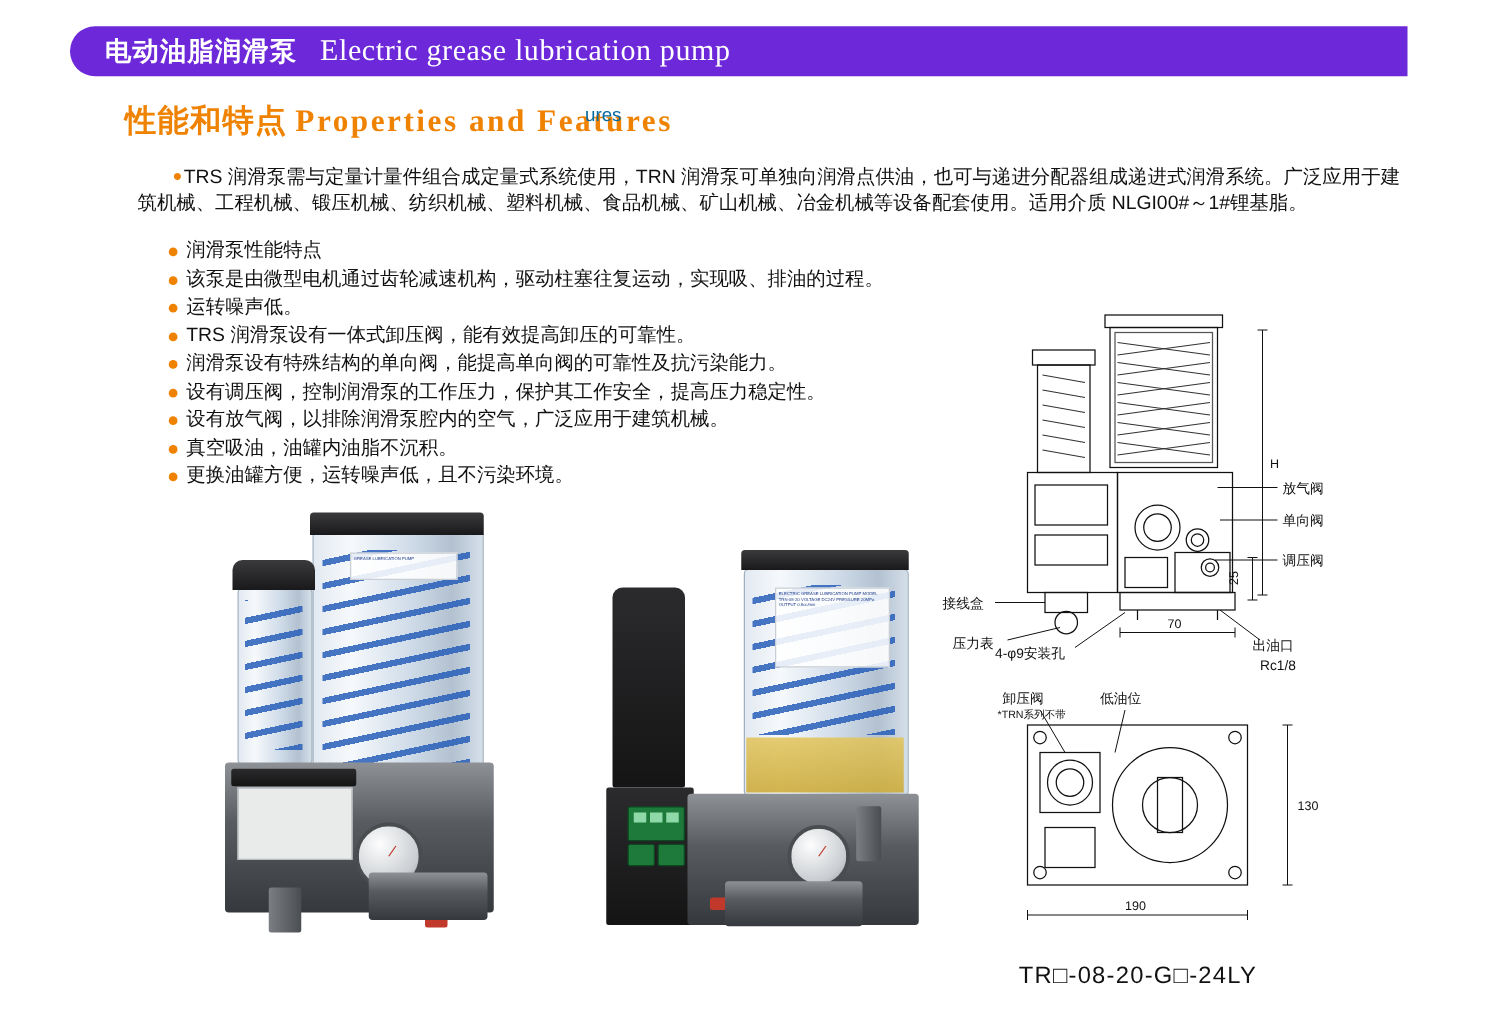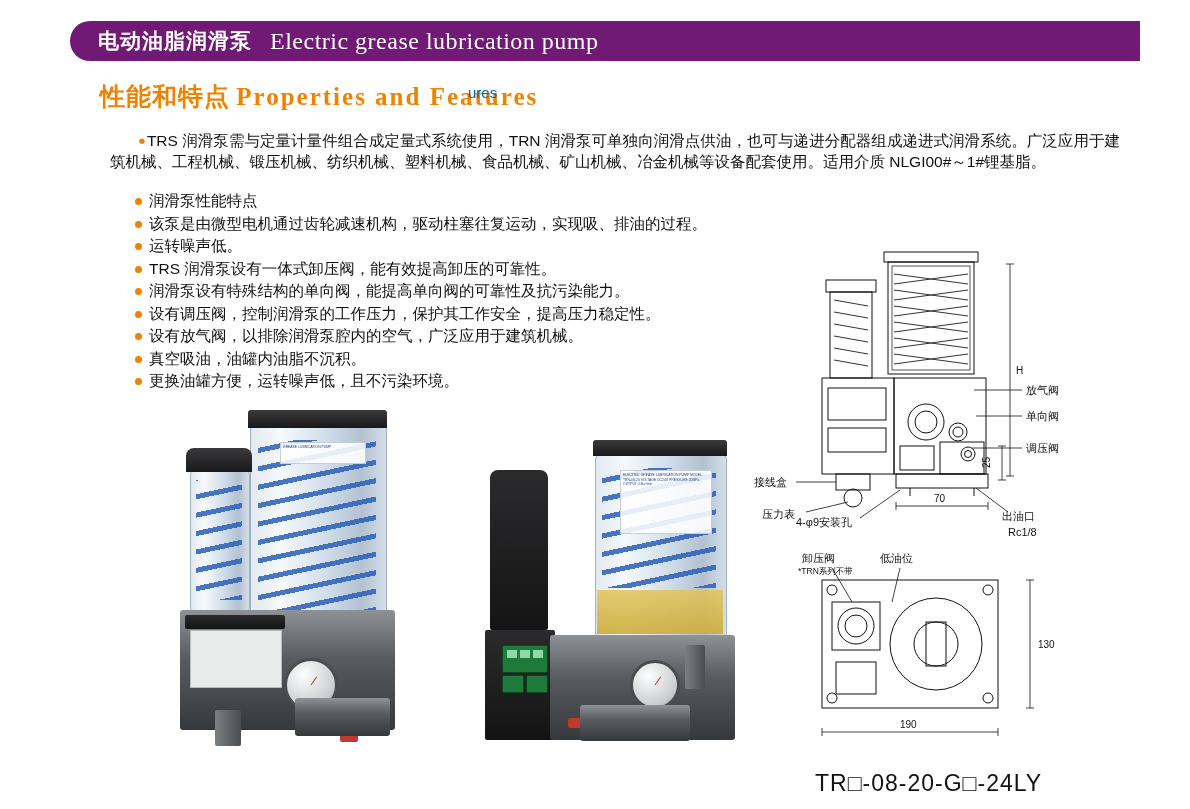--- a/index.html
+++ b/index.html
@@ -11,25 +11,25 @@
     width: 1190px;
     height: 809px;
     position: relative;
     font-family: "Liberation Serif", serif;
     overflow: hidden;
   }
 
   
   .header-banner {
     position: absolute;
-    left: 70px;
+    left: 56px;
     top: 21px;
     width: 1070px;
     height: 40px;
-    background: #701a75;
+    background: #6d28d9;
     border-radius: 20px 0 0 20px;
     display: flex;
     align-items: center;
   }
   .header-banner .title-cn {
     color: #ffffff;
     font-family: "Liberation Sans", sans-serif;
     font-size: 21px;
     font-weight: bold;
     margin-left: 28px;
@@ -247,21 +247,21 @@
     fill: #111;
   }
   .callout-text.small {
     font-size: 8.5px;
   }
   .model-code {
     position: absolute;
     left: 815px;
     top: 770px;
     font-family: "Liberation Sans", sans-serif;
-    font-size: 23px;
+    font-size: 19px;
     color: #111;
     letter-spacing: 1px;
     text-align: right;
   }
 </style>
 </head>
 <body>
 
 <div class="header-banner">
   <span class="title-cn">电动油脂润滑泵</span>

